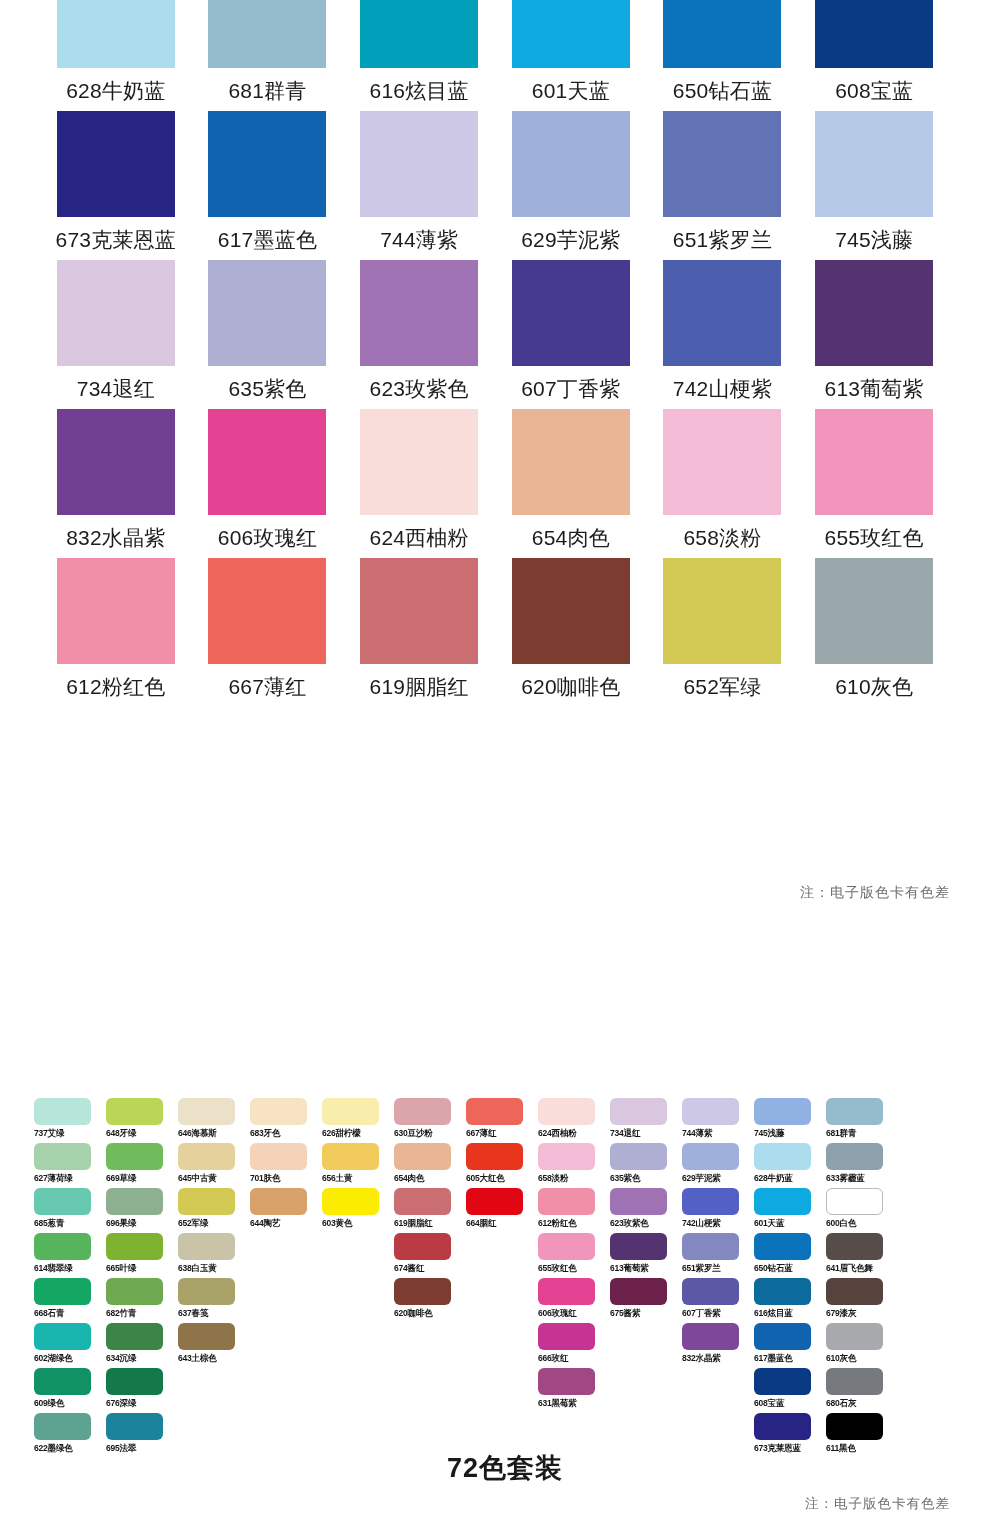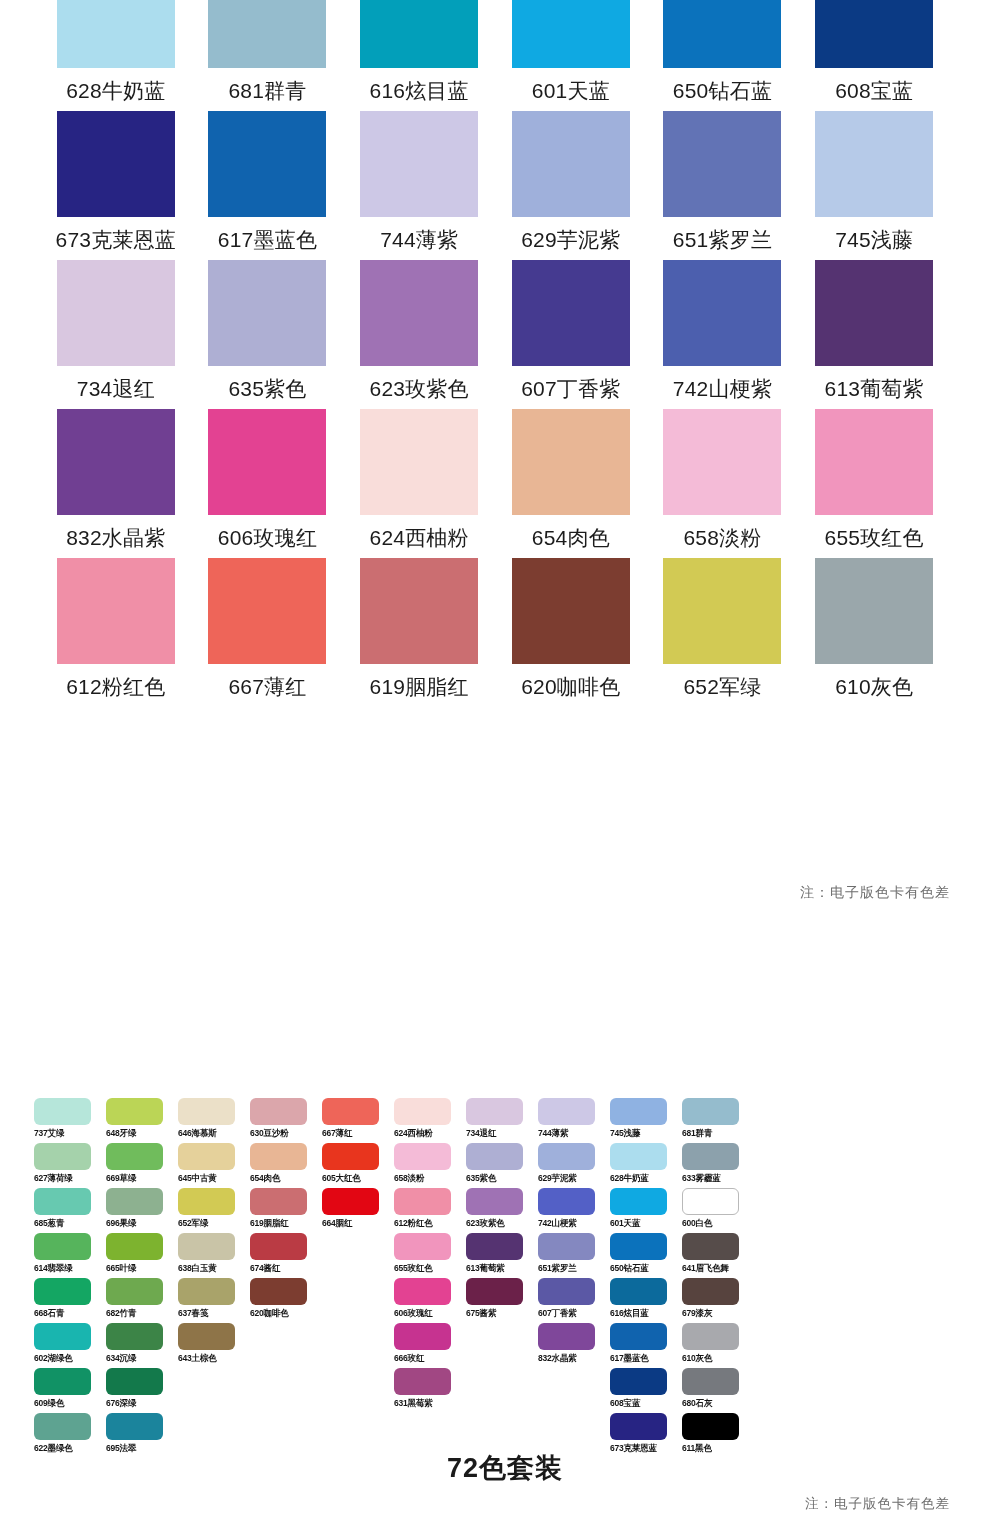--- a/index.html
+++ b/index.html
@@ -343,20 +343,48 @@
             <div class="mini-swatch" style="background: rgb(169, 163, 106);"></div>
             <div class="mini-label">637春笺</div>
           </div>
           <div class="mini-cell">
             <div class="mini-swatch" style="background: rgb(142, 116, 72);"></div>
             <div class="mini-label">643土棕色</div>
           </div>
         </div>
         <div class="mini-col">
           <div class="mini-cell">
+            <div class="mini-swatch" style="background: rgb(247, 227, 196);"></div>
+            <div class="mini-label">683牙色</div>
+          </div>
+          <div class="mini-cell">
+            <div class="mini-swatch" style="background: rgb(245, 211, 184);"></div>
+            <div class="mini-label">701肤色</div>
+          </div>
+          <div class="mini-cell">
+            <div class="mini-swatch" style="background: rgb(216, 161, 105);"></div>
+            <div class="mini-label">644陶艺</div>
+          </div>
+        </div>
+        <div class="mini-col">
+          <div class="mini-cell">
+            <div class="mini-swatch" style="background: rgb(248, 237, 171);"></div>
+            <div class="mini-label">626甜柠檬</div>
+          </div>
+          <div class="mini-cell">
+            <div class="mini-swatch" style="background: rgb(242, 203, 93);"></div>
+            <div class="mini-label">656土黄</div>
+          </div>
+          <div class="mini-cell">
+            <div class="mini-swatch" style="background: rgb(252, 237, 0);"></div>
+            <div class="mini-label">603黄色</div>
+          </div>
+        </div>
+        <div class="mini-col">
+          <div class="mini-cell">
             <div class="mini-swatch" style="background: rgb(219, 166, 171);"></div>
             <div class="mini-label">630豆沙粉</div>
           </div>
           <div class="mini-cell">
             <div class="mini-swatch" style="background: rgb(232, 182, 149);"></div>
             <div class="mini-label">654肉色</div>
           </div>
           <div class="mini-cell">
             <div class="mini-swatch" style="background: rgb(203, 110, 113);"></div>
             <div class="mini-label">619胭脂红</div>

